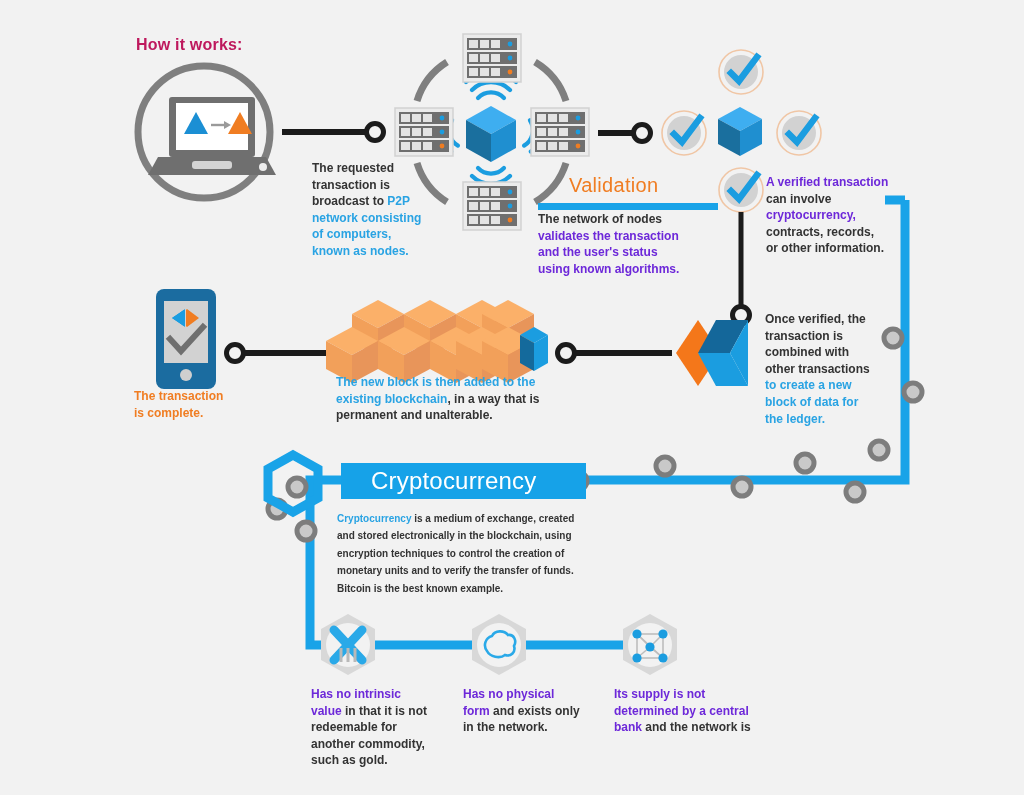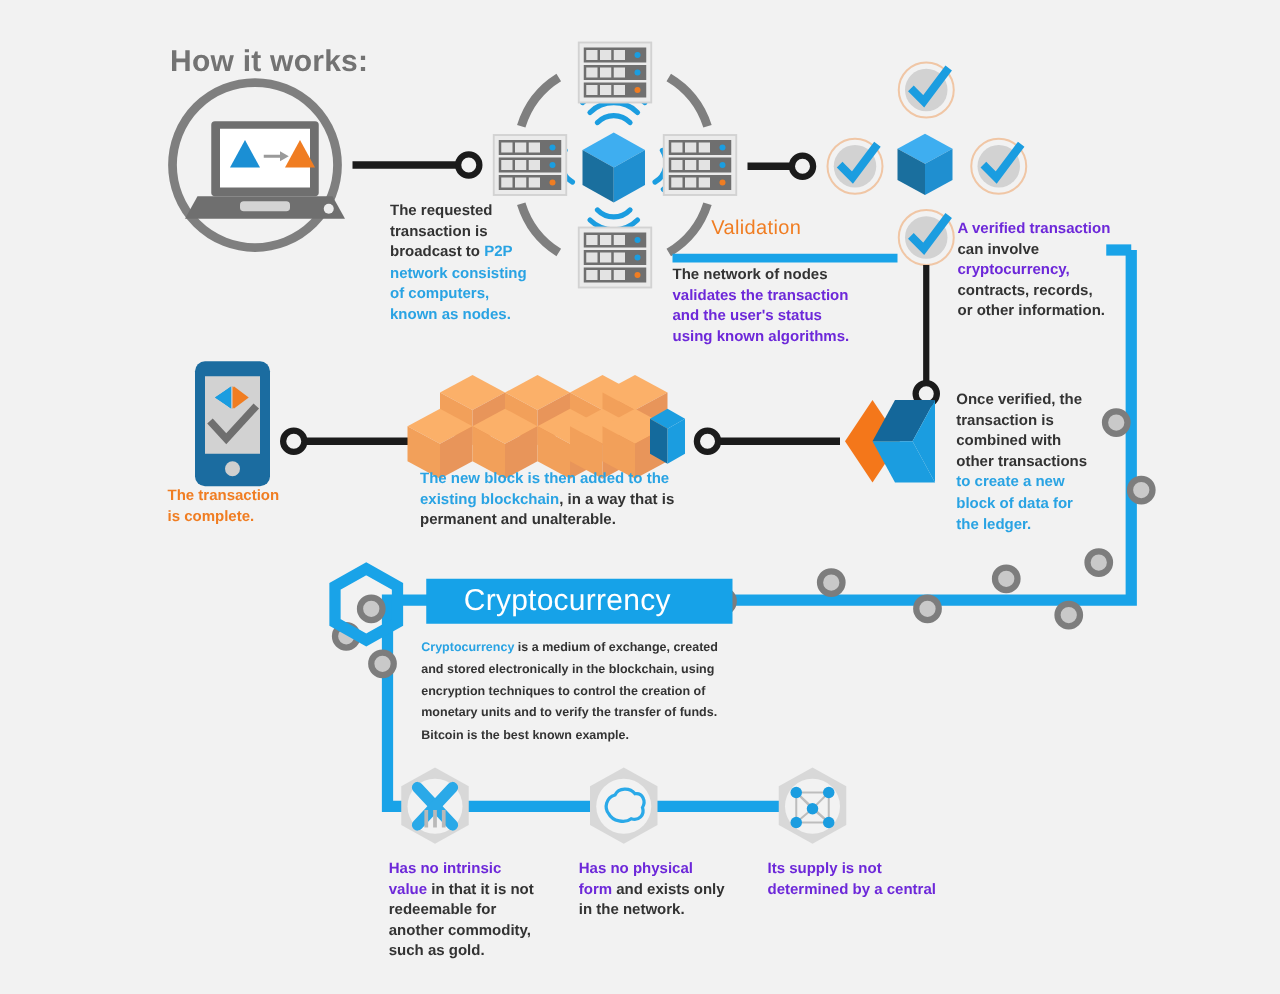--- a/index.html
+++ b/index.html
@@ -10,29 +10,29 @@
     position:relative;
     overflow:hidden;
     color:#3a3a3a;
   }
   .stage{position:absolute;left:0;top:0;width:1024px;height:795px;}
   .svg-layer{position:absolute;left:0;top:0;width:1024px;height:795px;}
   .abs{position:absolute;}
 
   
   .title{
-    font-size:24px;font-weight:bold;color:#737373;letter-spacing:.2px;
+    font-size:16px;font-weight:bold;color:#be185d;letter-spacing:.2px;
   }
   .cap{font-size:12px;line-height:16.6px;font-weight:bold;}
   .cap .blue{color:#29a3e3;}
   .cap .orange{color:#6d28d9;}
   .cap .dark{color:#333;}
 
   .section-head{
-    font-size:16px;color:#f07d22;font-weight:normal;letter-spacing:.3px;
+    font-size:20px;color:#f07d22;font-weight:normal;letter-spacing:.3px;
   }
   .underline-bar{height:7px;background:#19a3e8;}
   .crypto-banner{
     background:#16a2e8;color:#fff;font-size:24px;
     display:flex;align-items:center;padding-left:30px;
     letter-spacing:.2px;
   }
   .body-text{font-size:10px;line-height:17.4px;font-weight:bold;color:#333;}
   .body-text .blue{color:#29a3e3;}
 </style>
@@ -471,15 +471,16 @@
 
   <div class="abs cap" style="left:463px;top:686px;width:150px;">
     <div class="orange">Has no physical</div>
     <div><span class="orange">form</span><span class="dark"> and exists only</span></div>
     <div class="dark">in the network.</div>
   </div>
 
   <div class="abs cap" style="left:614px;top:686px;width:200px;">
     <div class="orange">Its supply is not</div>
     <div class="orange">determined by a central</div>
+    <div><span class="orange">bank</span><span class="dark"> and the network is</span></div>
   </div>
 
 </div>
 
 </body></html>

